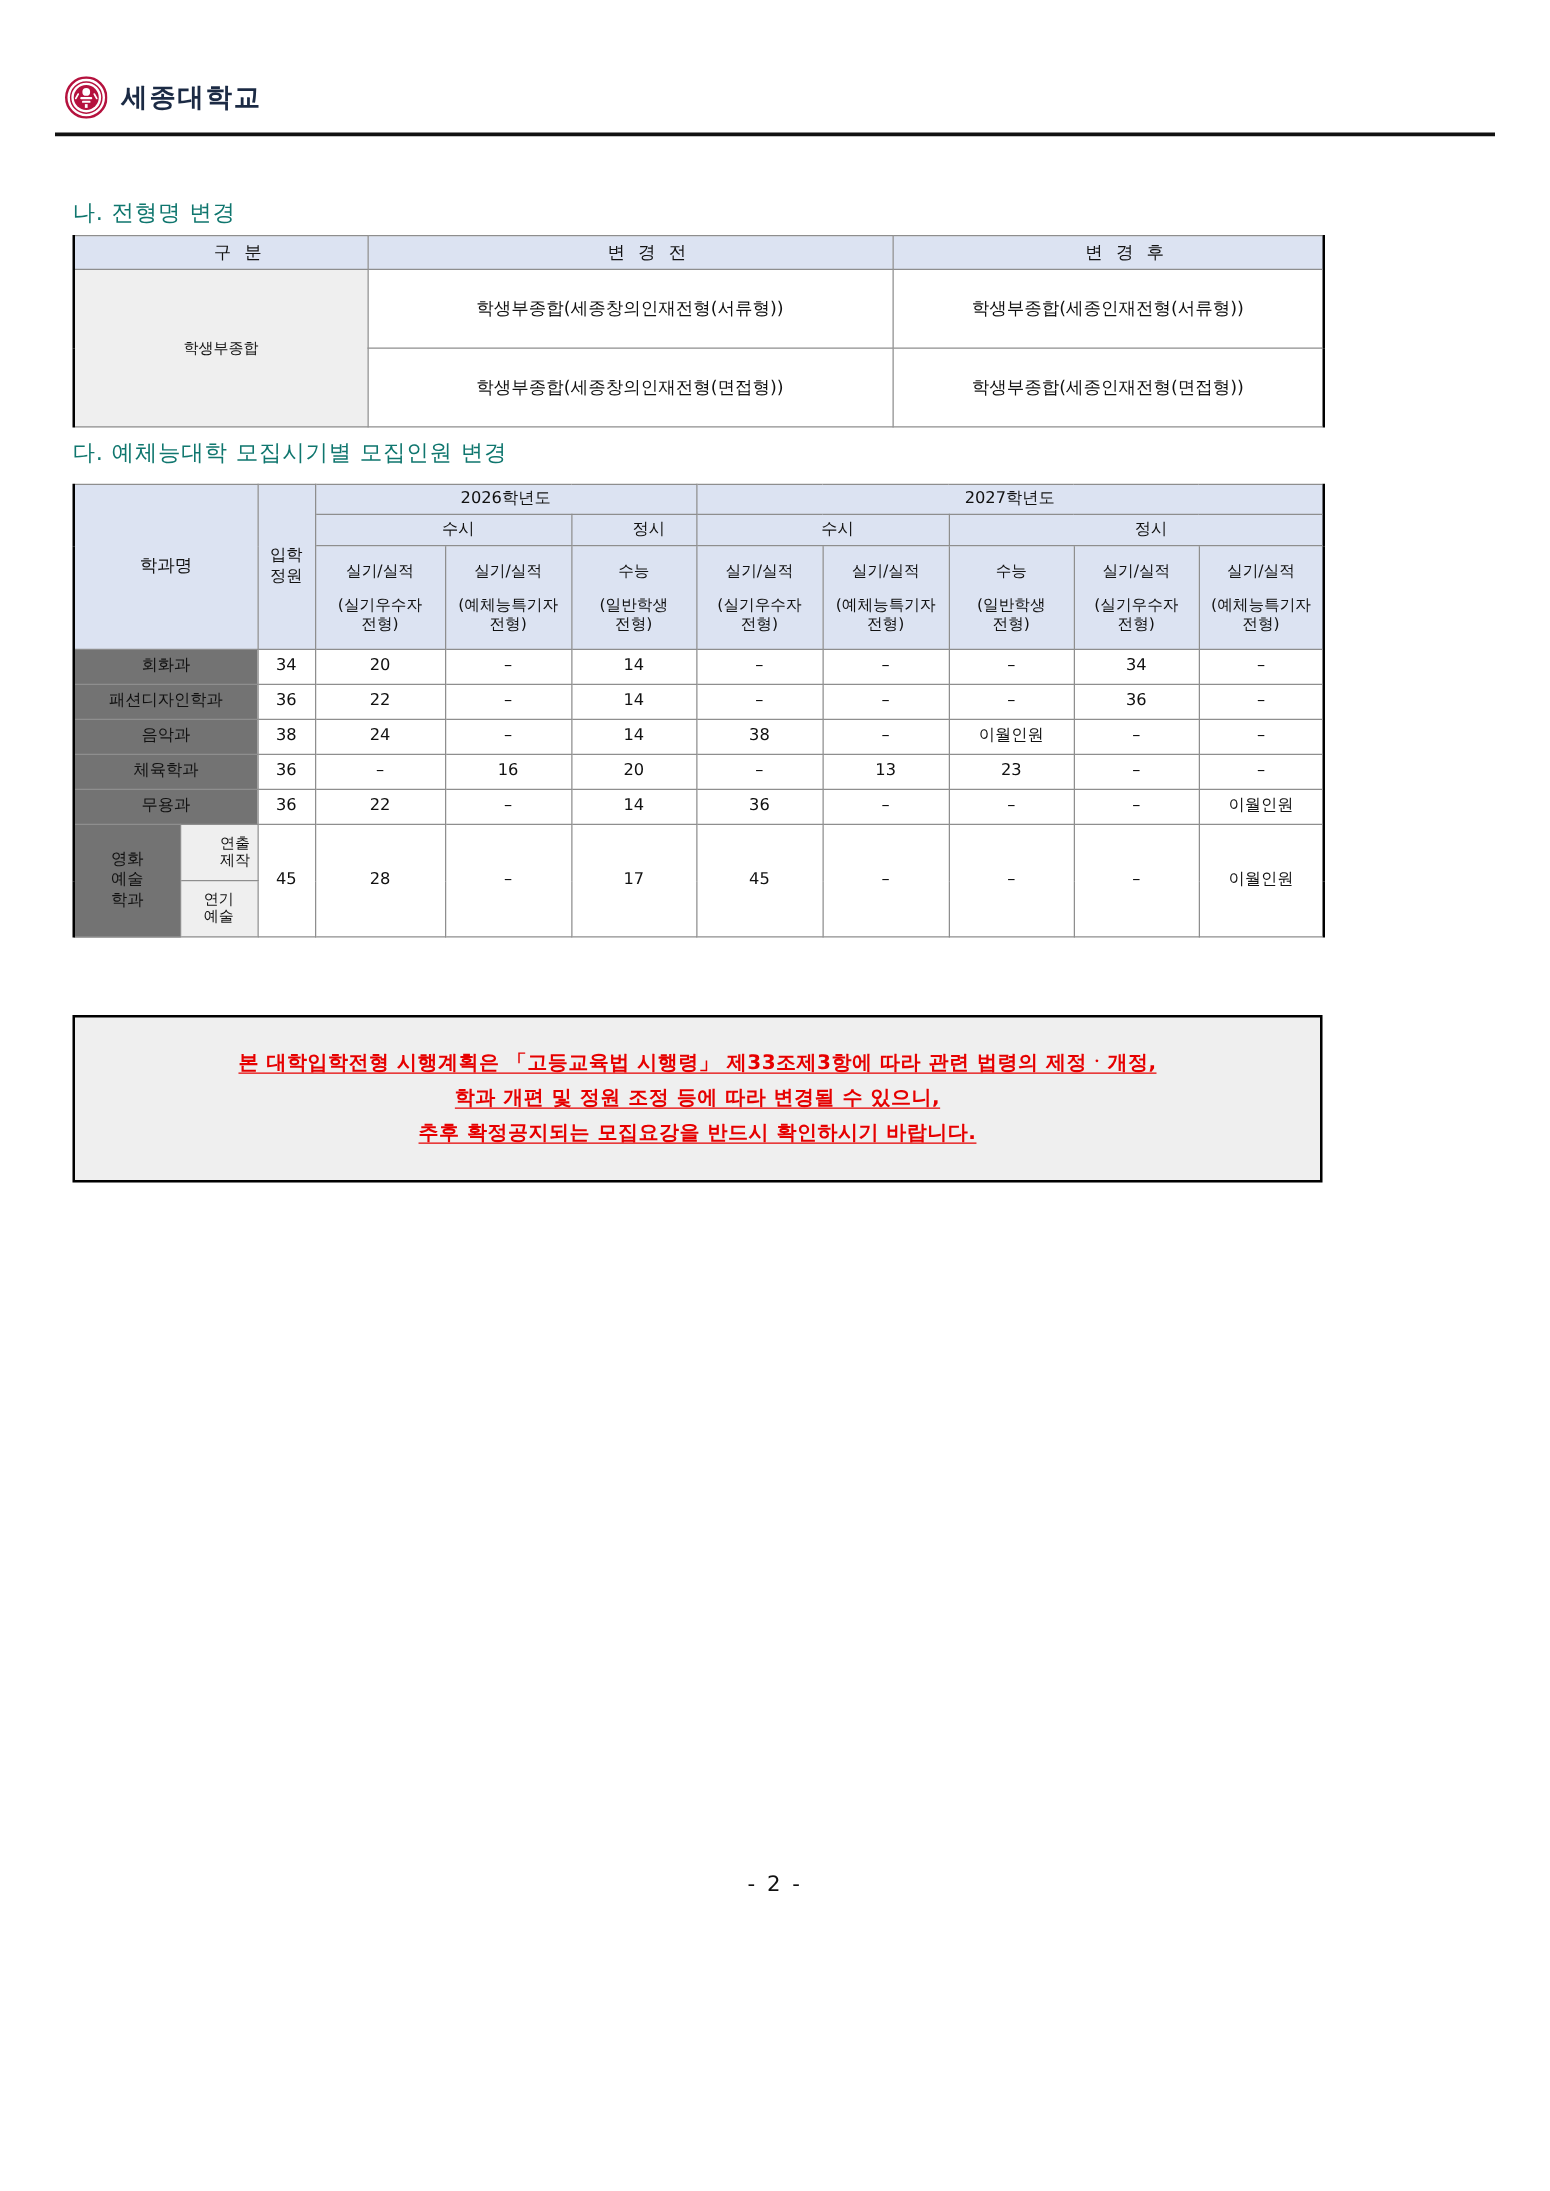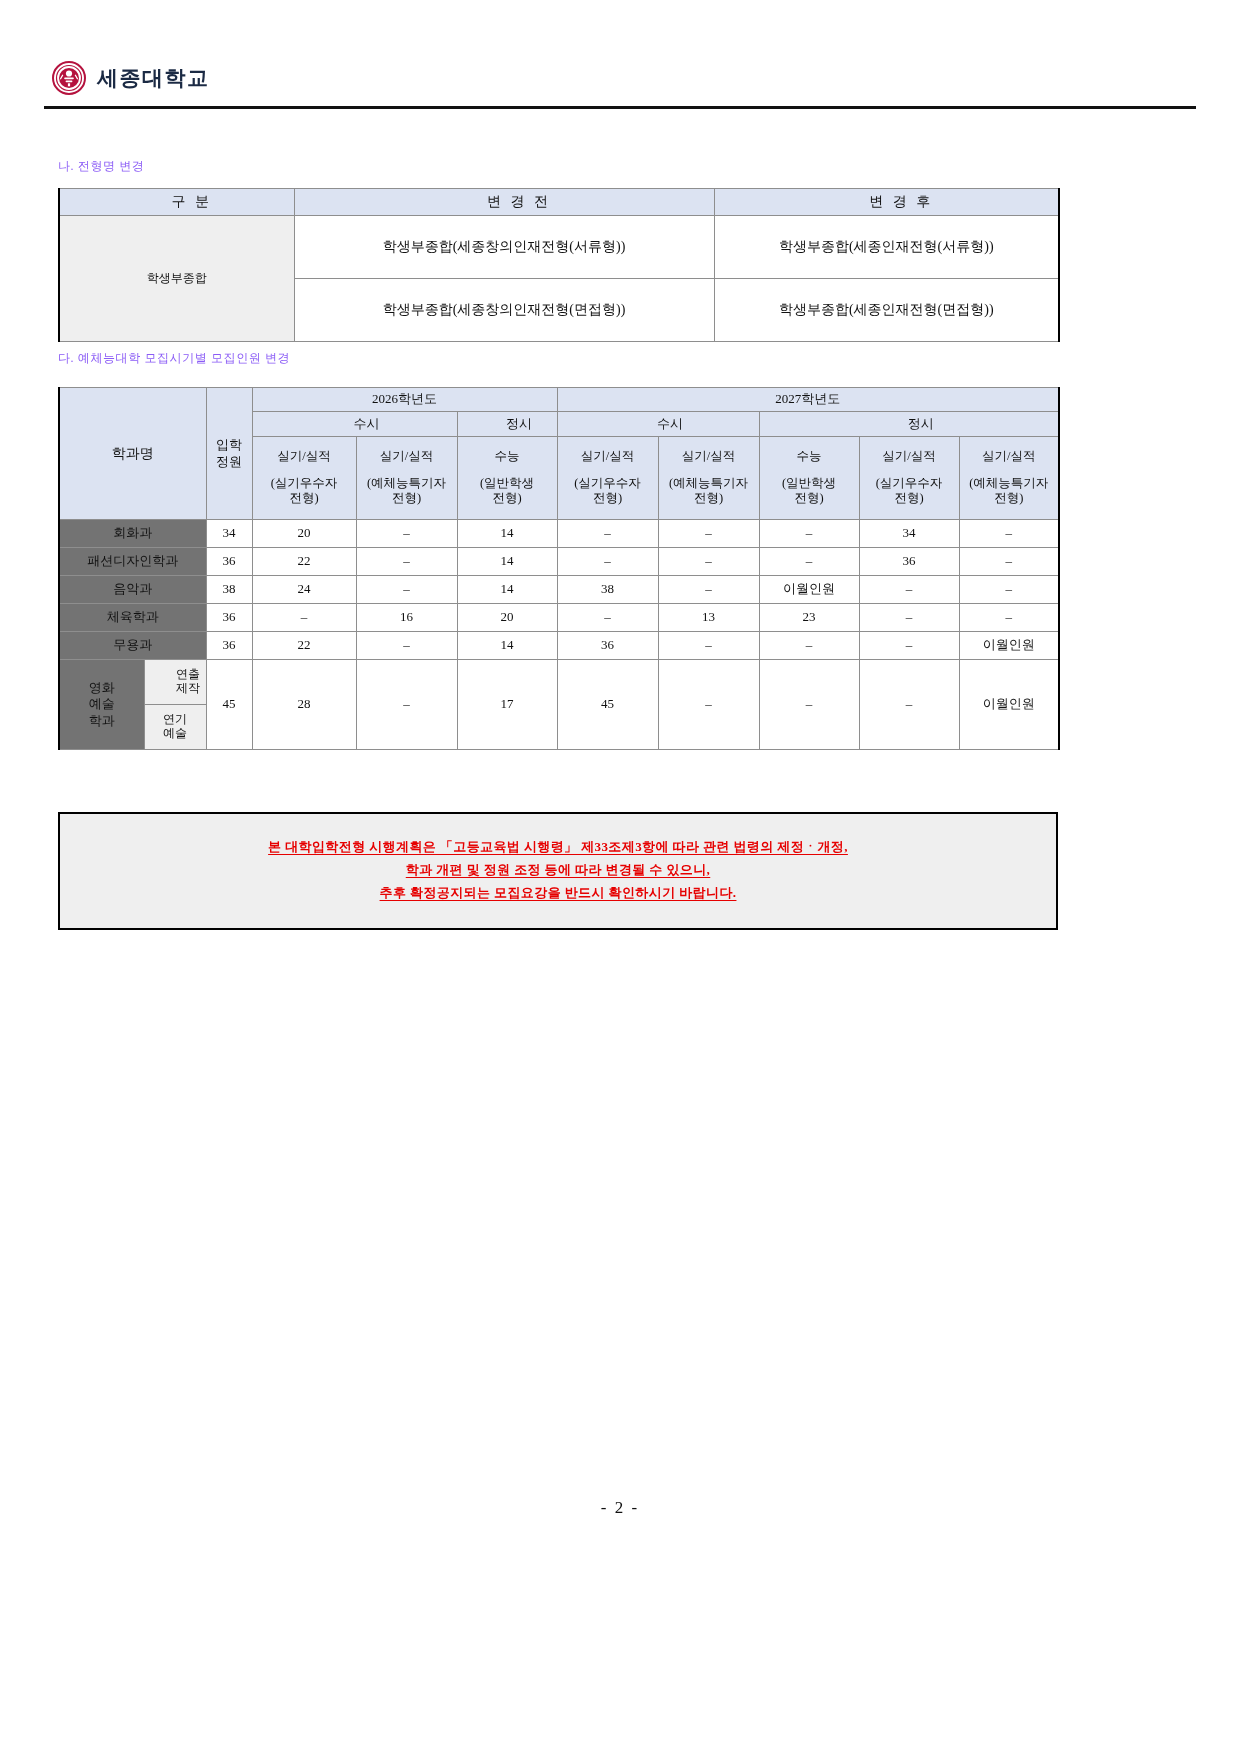--- a/index.html
+++ b/index.html
@@ -14,21 +14,20 @@
     color: #000000;
     position: relative;
     overflow: hidden;
   }
 
   .page {
     position: relative;
     width: 1172px;
     height: 1753px;
     box-sizing: border-box;
-    font-family: Liberation Serif, serif;
   }
 
   
   .doc-header {
     position: absolute;
     left: 44px;
     top: 56px;
     width: 1152px;
   }
   .brand-row {
@@ -56,23 +55,23 @@
   .header-rule {
     margin-top: 6px;
     width: 100%;
     height: 3px;
     background: #111111;
   }
 
   
   .section-heading {
     position: absolute;
-    font-size: 12px;
+    font-size: 18px;
     letter-spacing: 0.6px;
-    color: #8b5cf6;
+    color: #0f766e;
     white-space: nowrap;
   }
   #heading-b { left: 58px; top: 158px; }
   #heading-c { left: 58px; top: 350px; }
 
   
   table.doc-table {
     border-collapse: collapse;
     table-layout: fixed;
     position: absolute;
@@ -167,21 +166,21 @@
     width: 1000px;
     box-sizing: border-box;
     border: 2px solid #000000;
     background: #efefef;
     padding: 22px 12px 24px 12px;
     text-align: center;
   }
   #notice-box .notice-line {
     display: block;
     color: #e60000;
-    font-size: 13px;
+    font-size: 16px;
     font-weight: bold;
     letter-spacing: 0.4px;
     line-height: 1.75;
     text-decoration: underline;
     text-underline-offset: 3px;
   }
 
   
   #page-footer {
     position: absolute;

